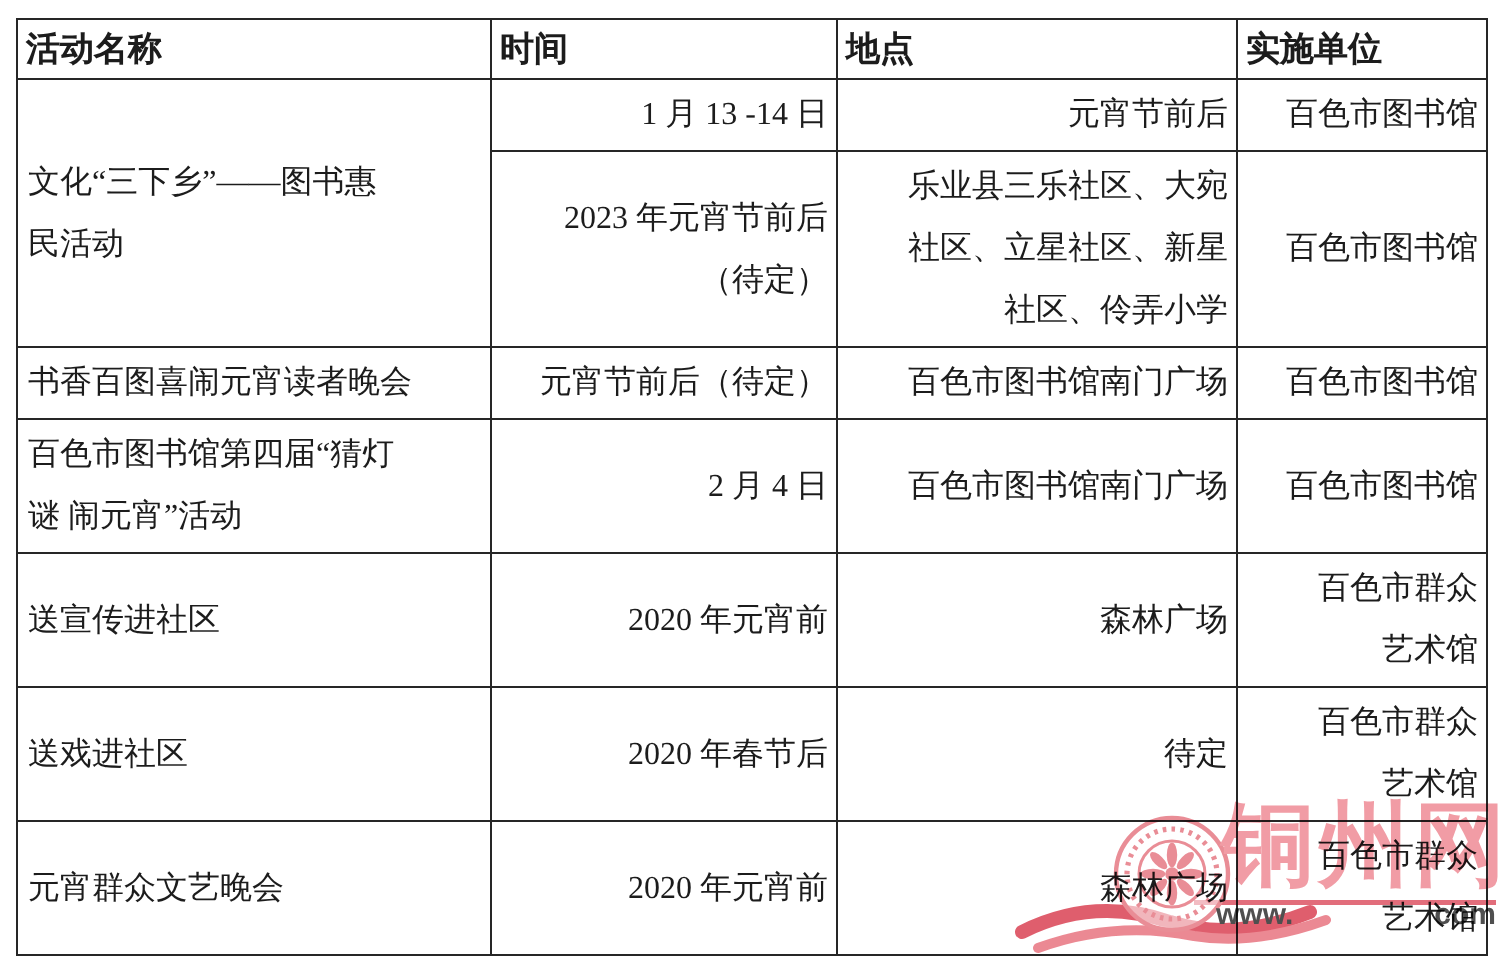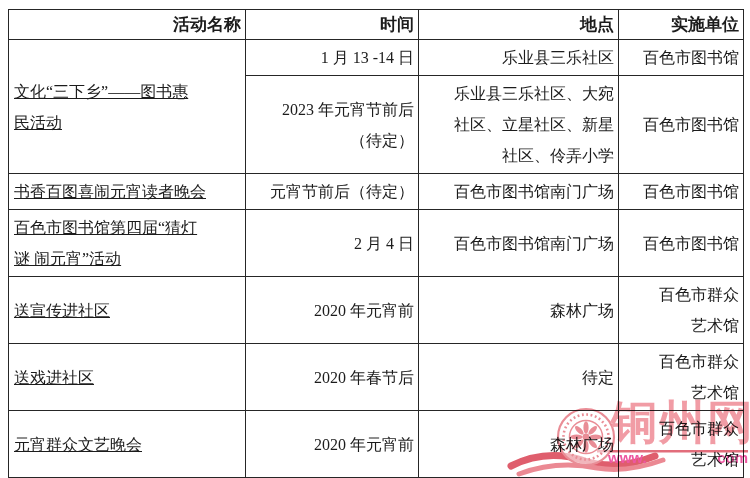--- a/index.html
+++ b/index.html
@@ -21,35 +21,34 @@
     table-layout: fixed;
   }
   .activities th, .activities td {
     border: 1.5px solid #262626;
     vertical-align: middle;
     overflow: hidden;
   }
   .activities th {
     font-size: 17px;
     font-weight: bold;
-    text-align: right;
+    text-align: left;
     padding: 2px 4px;
   }
   .activities td {
     font-size: 16px;
     line-height: 31px;
     text-align: right;
     white-space: pre-line;
     padding: 2px 4px;
   }
   .activities td.name-cell {
     text-align: left;
     padding-left: 5px;
     padding-right: 6px;
-    text-decoration: underline;
   }
   tr.row-header { height: 30px; }
   tr.row-1 { height: 27px; }
   tr.row-2 { height: 98px; }
   tr.row-3 { height: 36px; }
   tr.row-4 { height: 66px; }
   tr.row-5 { height: 66px; }
   tr.row-6 { height: 67px; }
   tr.row-7 { height: 65px; }
 
@@ -80,21 +79,21 @@
   }
   .wm-url {
     position: absolute;
     left: 103px;
     top: 61px;
     width: 140px;
     display: flex;
     justify-content: space-between;
     font-size: 15px;
     font-weight: bold;
-    color: #ec4899;
+    color: #404040;
     font-family: "Liberation Sans", "DejaVu Sans", sans-serif;
   }
 </style>
 </head>
 <body>
 
 <div class="page">
 
   <table class="activities">
     <colgroup>
@@ -107,21 +106,21 @@
         <tr class="row-header">
       <th>活动名称</th>
       <th>时间</th>
       <th>地点</th>
       <th>实施单位</th>
     </tr>
     <tr class="row-1">
       <td class="name-cell" rowspan="2">文化“三下乡”——图书惠
 民活动</td>
       <td>1 月 13 -14 日</td>
-      <td>乐业县三乐社区</td>
+      <td>元宵节前后</td>
       <td>百色市图书馆</td>
     </tr>
     <tr class="row-2">
       <td>2023 年元宵节前后
 （待定）</td>
       <td>乐业县三乐社区、大宛
 社区、立星社区、新星
 社区、伶弄小学</td>
       <td>百色市图书馆</td>
     </tr>

